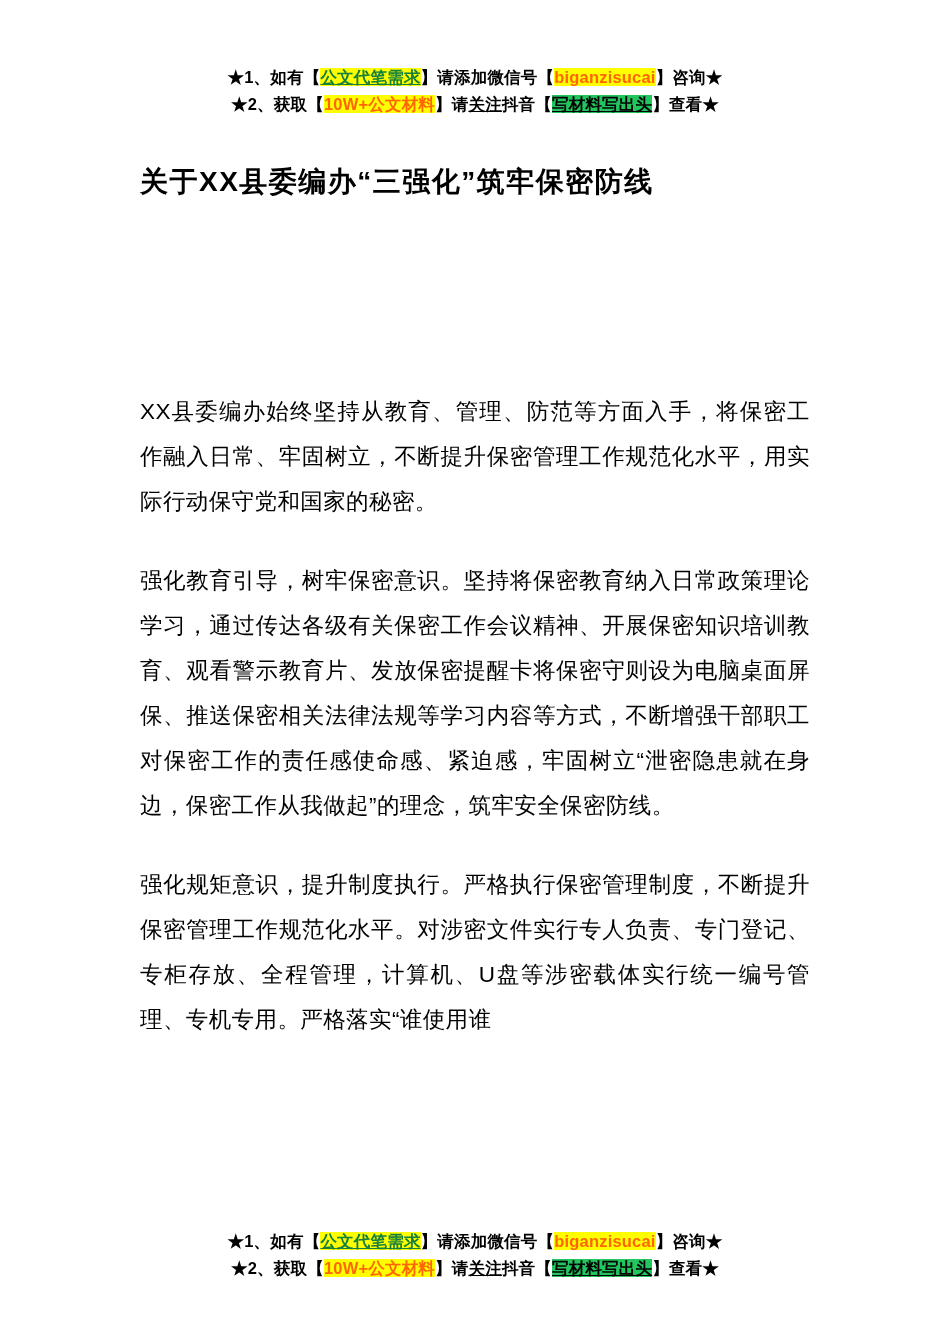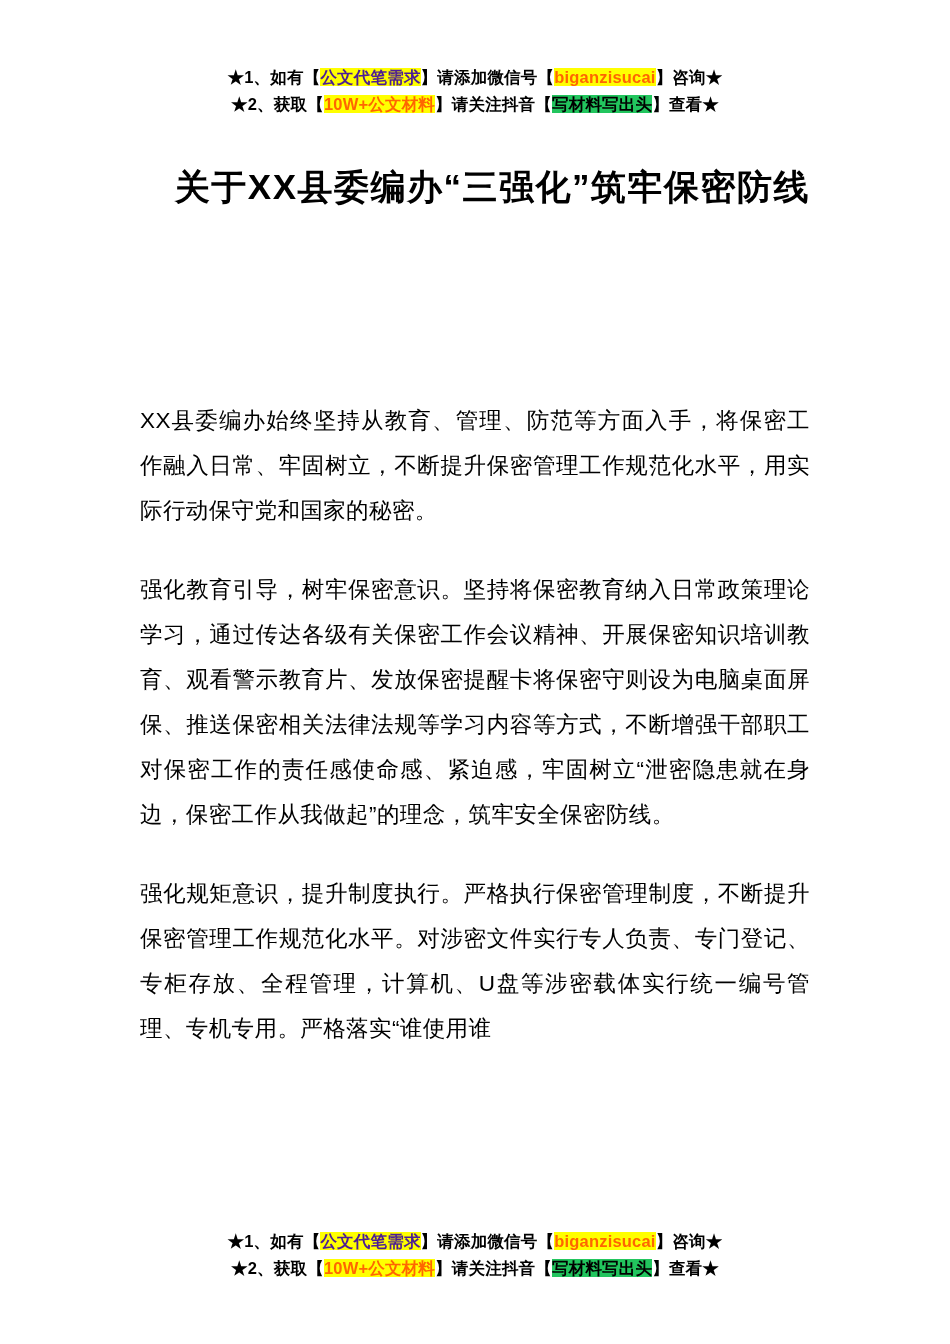--- a/index.html
+++ b/index.html
@@ -30,41 +30,42 @@
     font-weight: bold;
     line-height: 1.65;
     letter-spacing: 0.2px;
     white-space: nowrap;
   }
   .promo-line { display: block; }
   .promo .star { color: #000; }
   .promo .plain { color: #000; }
   .promo .hl-red {
     background: #ffff00;
-    color: #4c1d95;
+    color: #15803d;
+    text-decoration: underline;
   }
   .promo .hl-orange {
     background: #ffff00;
     color: #ff6600;
   }
   .promo .hl-black-u {
     background: #22c55e;
     color: #000000;
   }
-  .promo .underline { }
+  .promo .underline { text-decoration: underline; }
 
   .promo-top {
     padding-top: 64px;
   }
 
   
   .doc-title {
     margin-top: 46px;
-    text-align: right;
-    font-size: 35px;
+    text-align: left;
+    font-size: 28px;
     font-weight: bold;
     letter-spacing: 1.5px;
     line-height: 1.3;
     color: #000;
     white-space: nowrap;
   }
 
   
   .body-block {
     margin-top: 188px;

